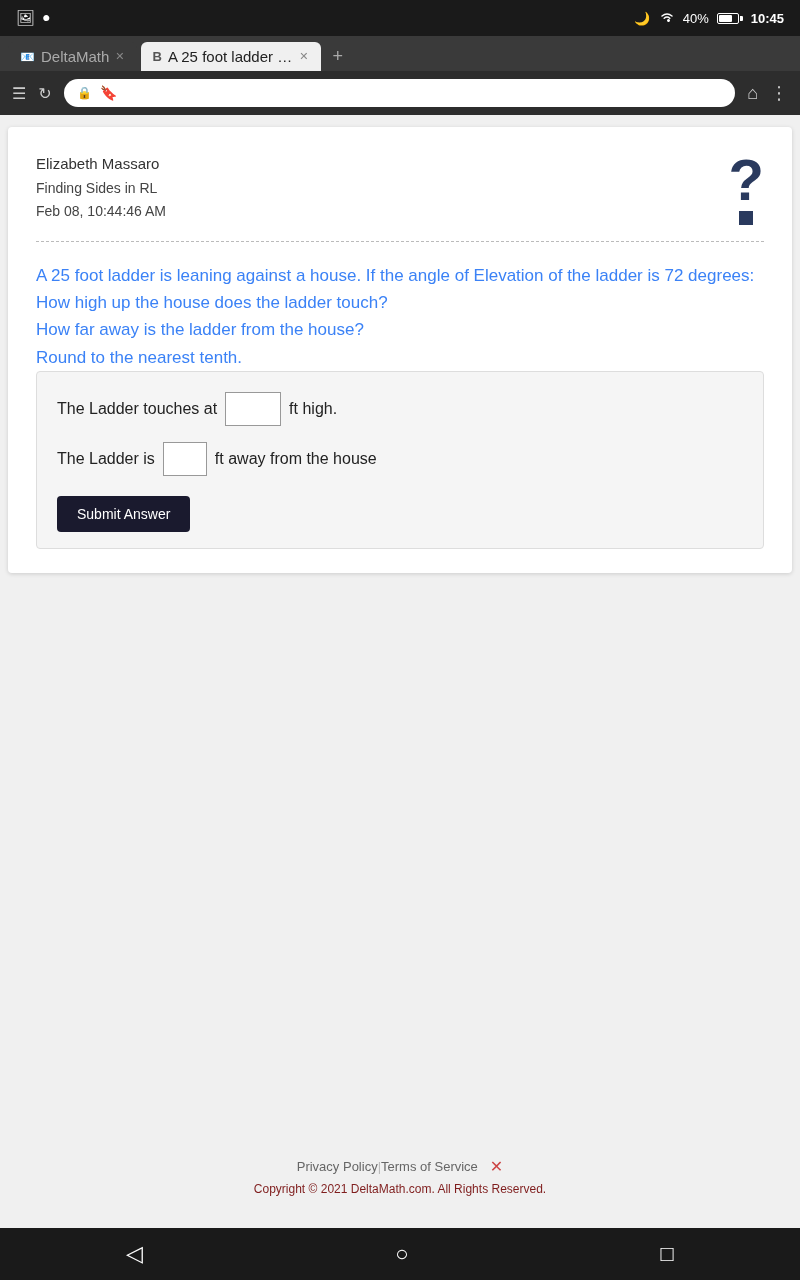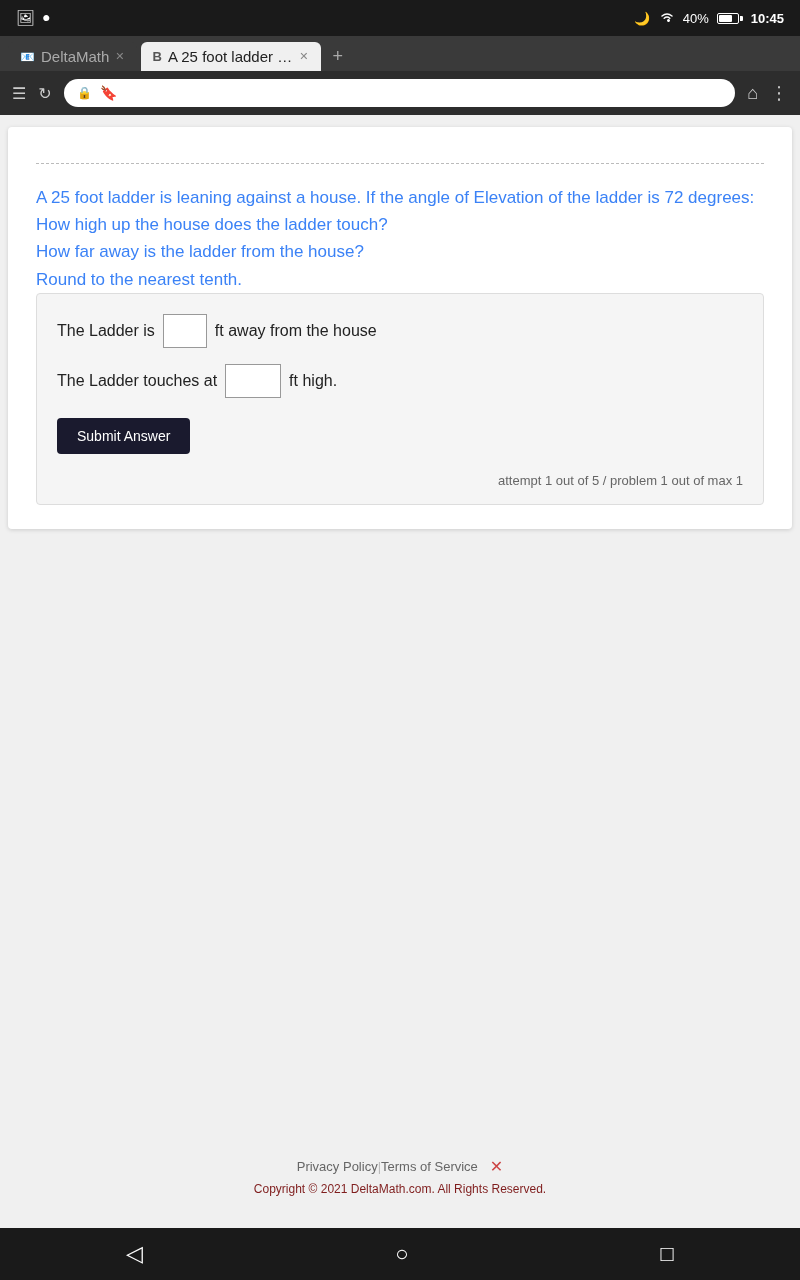--- a/index.html
+++ b/index.html
@@ -253,21 +253,21 @@
 
     .submit-btn {
       background: #1a1a2e;
       color: white;
       border: none;
       padding: 10px 20px;
       font-size: 14px;
       border-radius: 4px;
       cursor: pointer;
       margin-top: 4px;
-      margin-bottom: 19px;
+      margin-bottom: 0;
     }
 
     .attempt-info {
       text-align: right;
       font-size: 13px;
       color: #666;
     }
 
     
     .footer-spacer {
@@ -405,49 +405,59 @@
     </div>
     <span class="home-icon">⌂</span>
     <span class="more-icon">⋮</span>
   </div>
 </div>
 
 <div class="content-area">
 
   <div class="problem-card">
 
+    <div class="card-header">
+      <div class="user-info">
+        <div class="name">Elizabeth Massaro</div>
+        <div>Finding Sides in RL</div>
+        <div>Feb 08, 10:44:46 AM</div>
+      </div>
+      <div class="help-icon">
+        <span class="question-mark">?</span>
+        <div class="question-box"></div>
+      </div>
+    </div>
 
     <hr class="divider">
 
     <div class="problem-text">
       A 25 foot ladder is leaning against a house. If the angle of Elevation of the ladder is 72 degrees:<br>
       How high up the house does the ladder touch?<br>
       How far away is the ladder from the house?<br>
       Round to the nearest tenth.
     </div>
 
     <div class="answer-area">
 
       <div class="answer-row">
+        <span>The Ladder touches at</span>
+        <input type="text" class="answer-input answer-input-wide" value="" style="">
+        <span>ft high.</span>
+      </div>
+
+      <div class="answer-row">
         <span>The Ladder is</span>
         <input type="text" class="answer-input answer-input-narrow" value="" style="">
         <span>ft away from the house</span>
       </div>
 
-      <div class="answer-row">
-        <span>The Ladder touches at</span>
-        <input type="text" class="answer-input answer-input-wide" value="" style="">
-        <span>ft high.</span>
-      </div>
-
       <button class="submit-btn">
         <span>Submit Answer</span>
       </button>
 
-      <div class="attempt-info">attempt 1 out of 5 / problem 1 out of max 1</div>
     </div>
 
   </div>
 
   <div class="footer-spacer"></div>
 
   <div class="footer">
     <div class="footer-links">
       <a href="#" class="footer-link">Privacy Policy</a>
       <span style="color:#bbb;">|</span>

